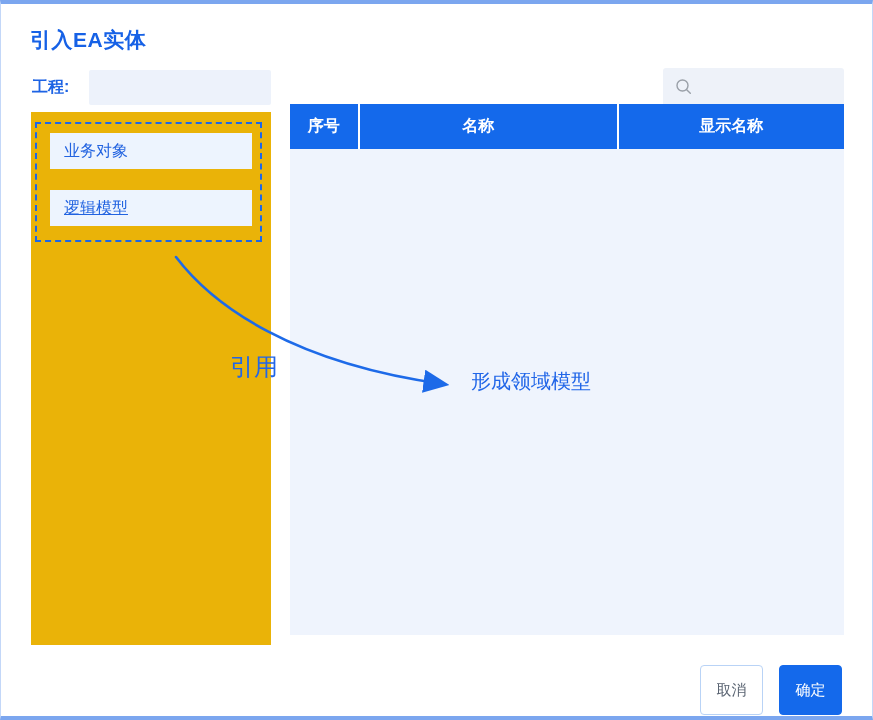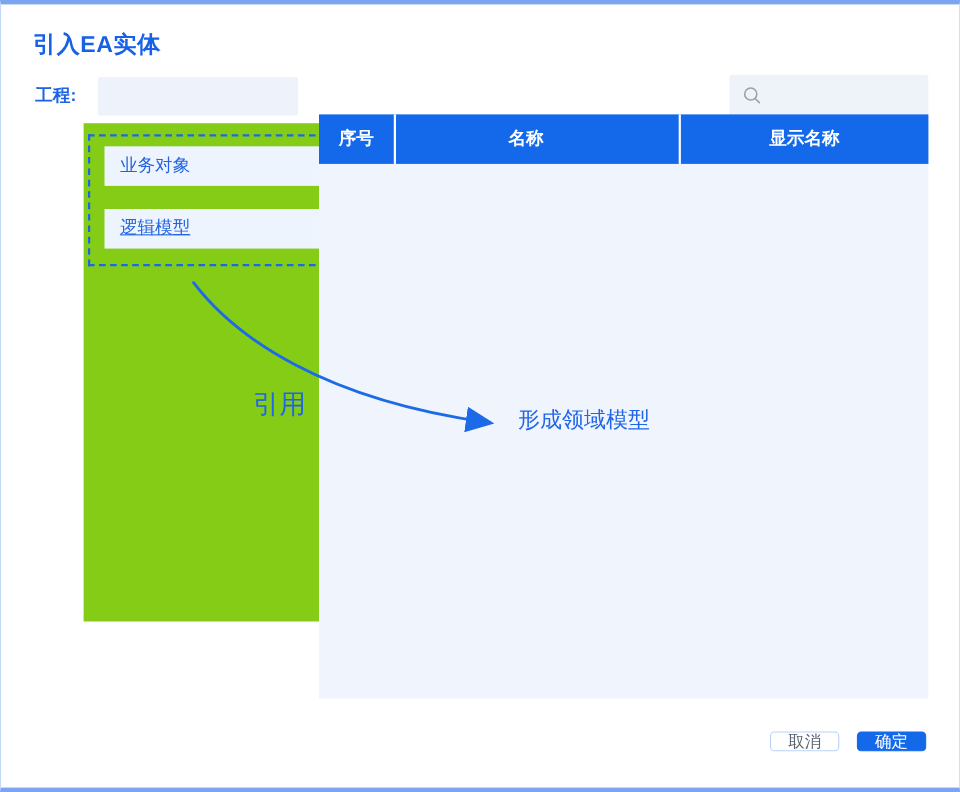--- a/index.html
+++ b/index.html
@@ -42,23 +42,22 @@
     display: flex; align-items: center; padding-left: 11px;
   }
   .search-icon { width: 20px; height: 20px; flex: 0 0 auto; }
   .search-input {
     flex: 1; height: 100%; background: transparent; border: none; outline: none;
     font-size: 15px; color: #333; padding: 0 8px; font-family: inherit;
   }
   
   .left-panel {
     position: absolute; left: 30px; top: 108px;
-    width: 240px; height: 453px;
-    background: #84cc16;
-    margin-left: 45px;
+    width: 240px; height: 533px;
+    background: #eab308;
   }
   .dashed-box {
     position: absolute; left: 4px; top: 10px;
     width: 227px; height: 120px;
     border: 2px dashed #1b67ea;
   }
   .panel-item {
     position: absolute; left: 13px; width: 202px; height: 36px;
     background: #edf4fe;
     color: #2263e0; font-size: 16px; font-weight: 500;
@@ -98,21 +97,21 @@
   .target-label {
     position: absolute; left: 470px; top: 364px;
     font-size: 20px; color: #2166e8; font-weight: 500; z-index: 6;
   }
   
   .footer {
     position: absolute; right: 30px; top: 661px;
     display: flex; gap: 16px;
   }
   .btn {
-    min-width: 63px; height: 18px; border-radius: 4px;
+    min-width: 63px; height: 50px; border-radius: 4px;
     font-size: 15px; padding: 0 14px; cursor: pointer;
     font-family: inherit;
     display: flex; align-items: center; justify-content: center;
   }
   .btn-cancel {
     background: #ffffff; border: 1px solid #b9d3f6; color: #5a6472;
   }
   .btn-confirm {
     background: #1469eb; border: 1px solid #1469eb; color: #ffffff; font-weight: 500;
   }

